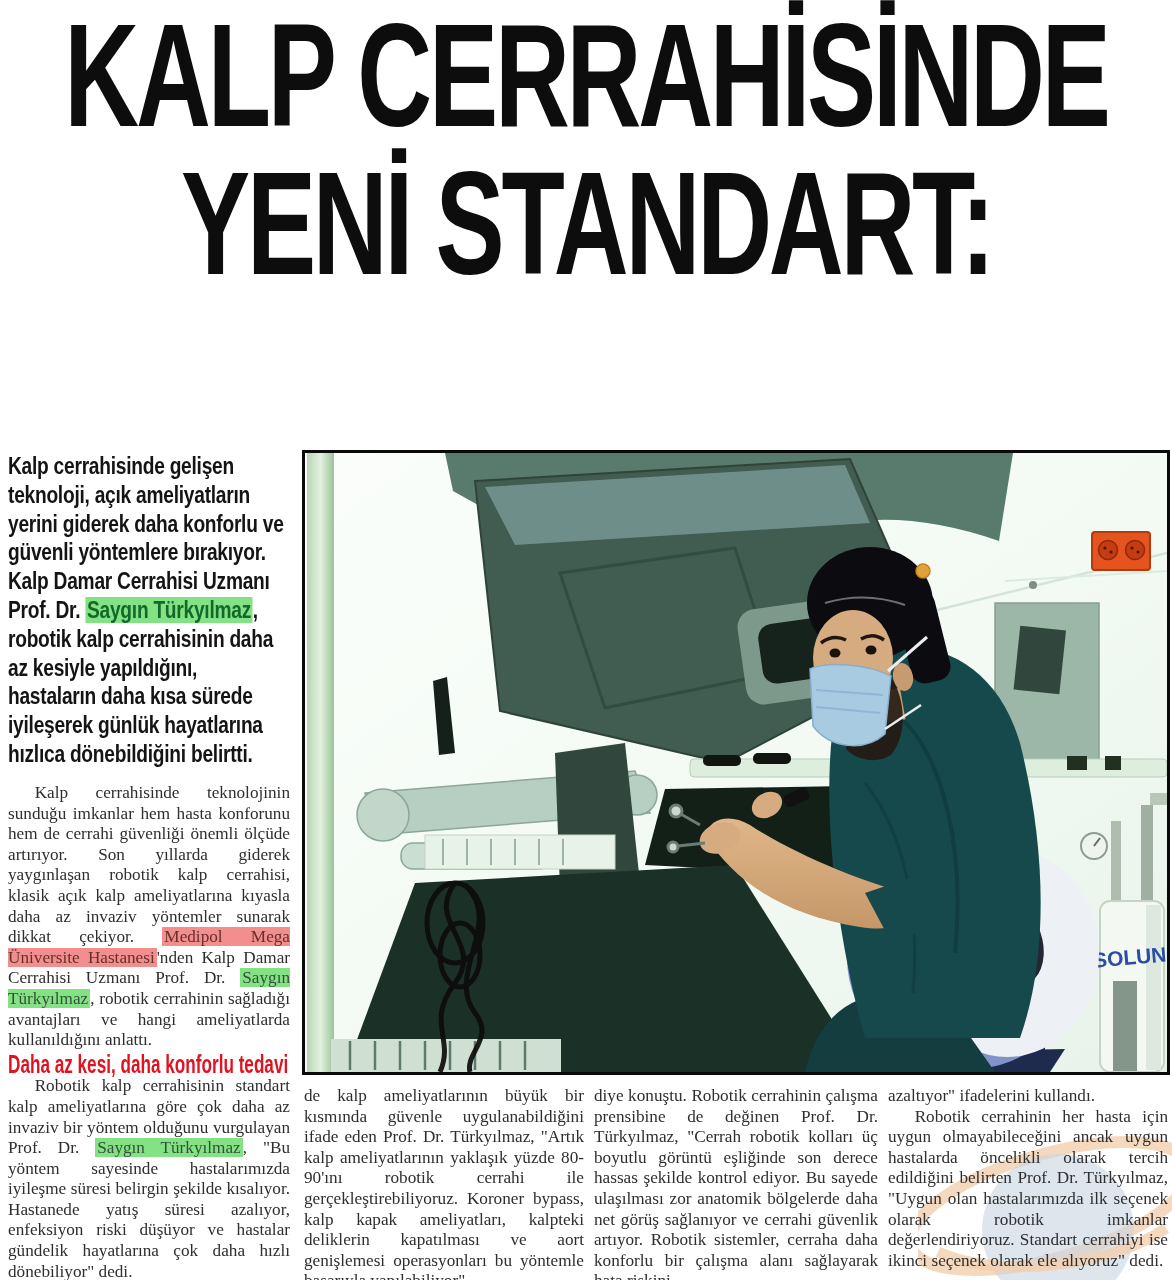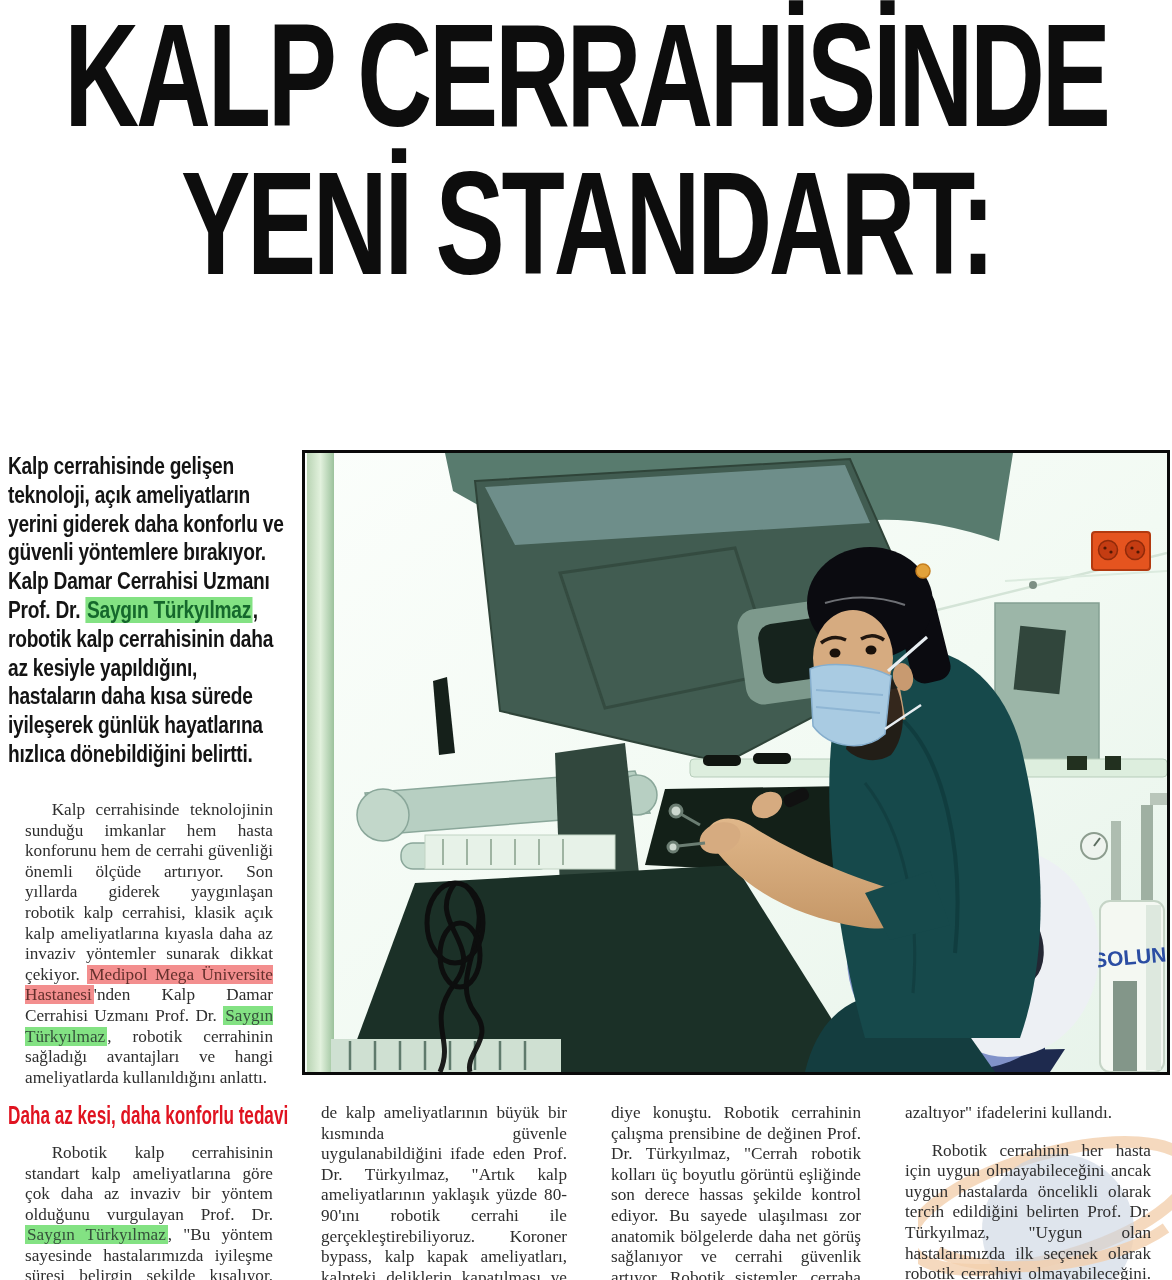--- a/index.html
+++ b/index.html
@@ -12,21 +12,21 @@
       font-family:"Liberation Sans",sans-serif;font-weight:bold;font-size:96px;
       letter-spacing:-3px;color:#0d0d0d;transform:scale(1.08,1.52);}
   
   .intro{position:absolute;left:8px;top:452px;width:346px;
       font-family:"Liberation Sans",sans-serif;font-weight:bold;
       font-size:23.5px;line-height:28.8px;color:#141414;letter-spacing:-.3px;
       transform:scale(.815,1);transform-origin:left top;}
   .intro .hl-green{color:#15682c;}
   
   .bodycol{position:absolute;font-size:17.2px;line-height:20.6px;text-align:justify;color:#2e2e2e;}
-  .bodycol p{margin:17px;}
+  .bodycol p{margin:0;}
   .bodycol p.indent{text-indent:1.55em;}
   .col1{left:8px;top:783px;width:282px;}
   .col2{left:304px;top:1086px;width:280px;}
   .col3{left:594px;top:1086px;width:284px;}
   .col4{left:888px;top:1086px;width:280px;z-index:1;}
   .hl-green{background:#83e283;padding:0 2px;}
   .bodycol .hl-green{color:#34503a;}
   .hl-red{background:#f38e8e;color:#64302c;padding:0 2px;}
   
   .subhead{margin:3px 0 2px;font-family:"Liberation Sans",sans-serif;font-weight:bold;
@@ -220,16 +220,16 @@
   </svg>
 
   <div class="bodycol col2">
     <p>de kalp ameliyatlarının büyük bir kısmında güvenle uygulanabildiğini ifade eden Prof. Dr. Türkyılmaz, "Artık kalp ameliyatlarının yaklaşık yüzde 80-90'ını robotik cerrahi ile gerçekleştirebiliyoruz. Koroner bypass, kalp kapak ameliyatları, kalpteki deliklerin kapatılması ve aort genişlemesi operasyonları bu yöntemle başarıyla yapılabiliyor"</p>
   </div>
   <div class="bodycol col3">
     <p>diye konuştu. Robotik cerrahinin çalışma prensibine de değinen Prof. Dr. Türkyılmaz, "Cerrah robotik kolları üç boyutlu görüntü eşliğinde son derece hassas şekilde kontrol ediyor. Bu sayede ulaşılması zor anatomik bölgelerde daha net görüş sağlanıyor ve cerrahi güvenlik artıyor. Robotik sistemler, cerraha daha konforlu bir çalışma alanı sağlayarak hata riskini</p>
   </div>
   <div class="bodycol col4">
     <p>azaltıyor" ifadelerini kullandı.</p>
-    <p class="indent">Robotik cerrahinin her hasta için uygun olmayabileceğini ancak uygun hastalarda öncelikli olarak tercih edildiğini belirten Prof. Dr. Türkyılmaz, "Uygun olan hastalarımızda ilk seçenek olarak robotik cerrahiyi olmayabileceğini. Standart cerrahiyi ise ikinci seçenek olarak ele alıyoruz" dedi.</p>
+    <p class="indent">Robotik cerrahinin her hasta için uygun olmayabileceğini ancak uygun hastalarda öncelikli olarak tercih edildiğini belirten Prof. Dr. Türkyılmaz, "Uygun olan hastalarımızda ilk seçenek olarak robotik imkanlar değerlendiriyoruz. Standart cerrahiyi ise ikinci seçenek olarak ele alıyoruz" dedi.</p>
   </div>
 
 </div>
 
 </body></html>

